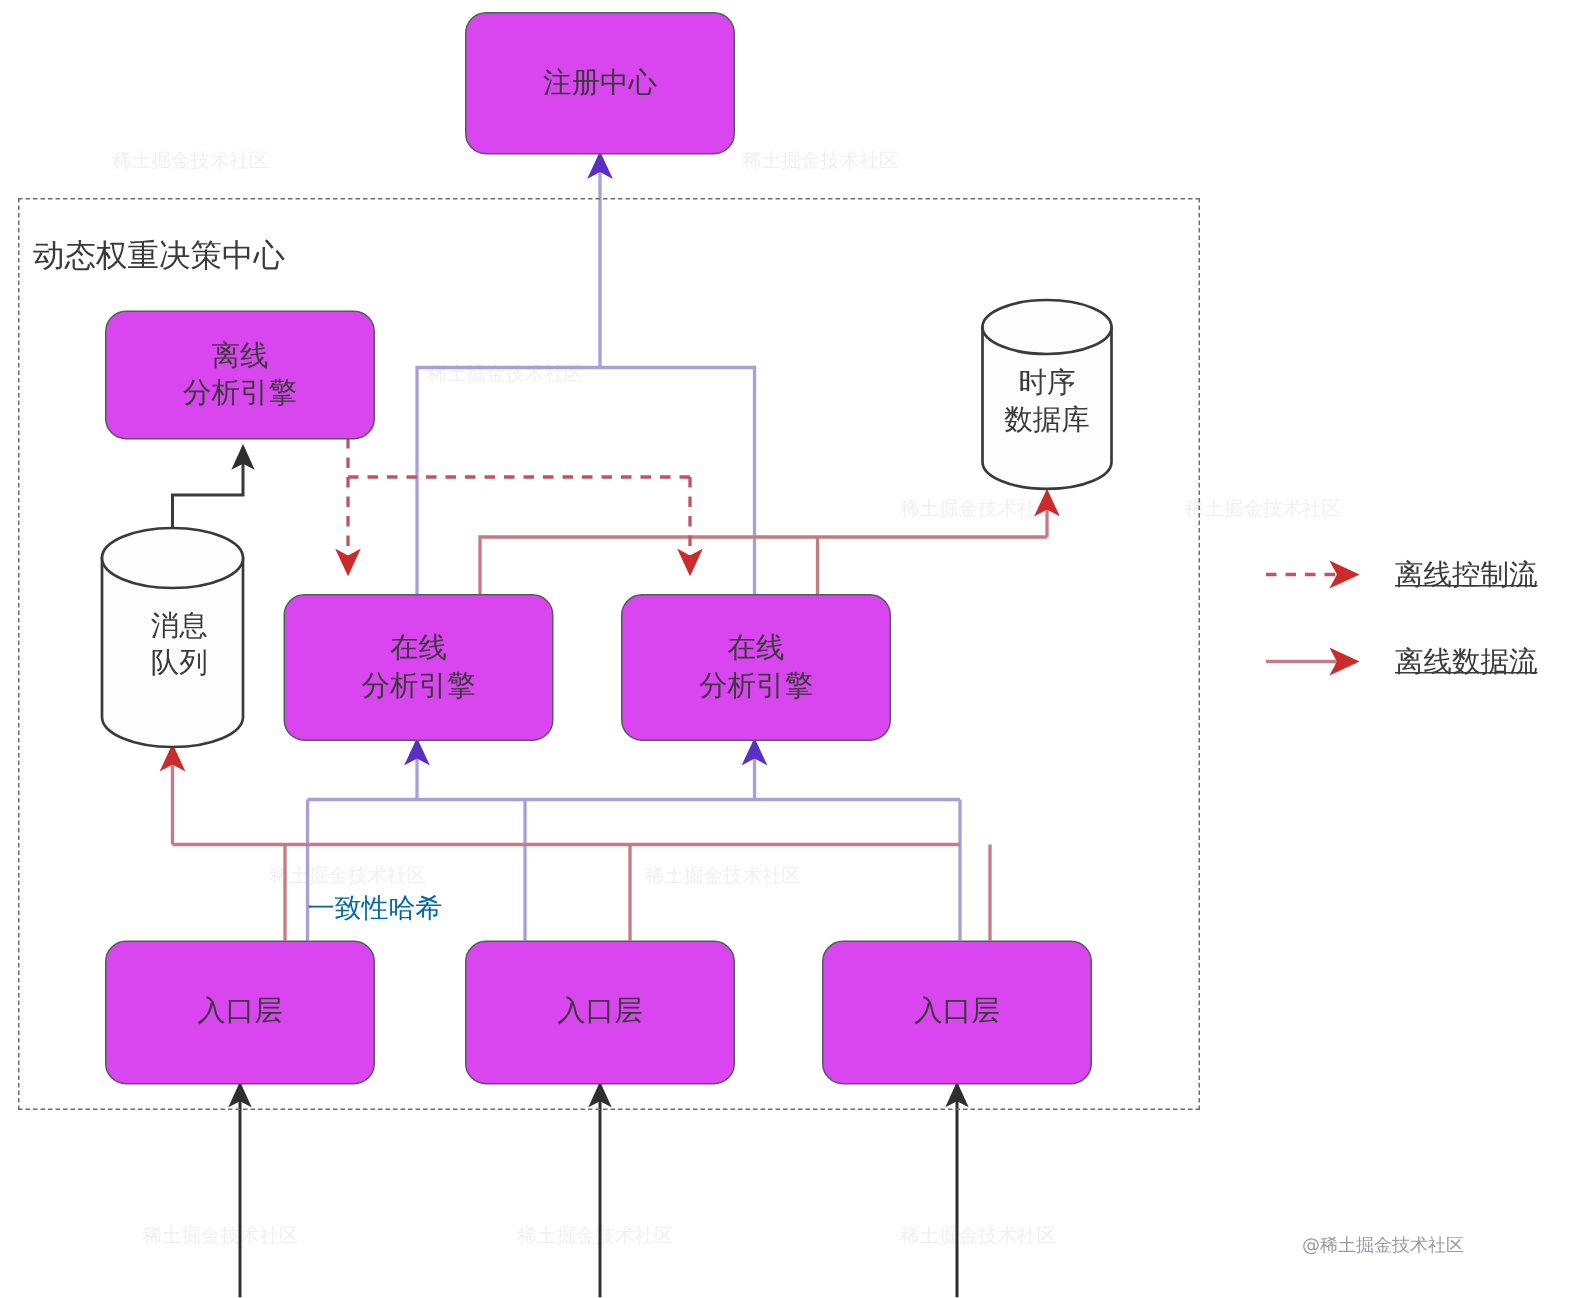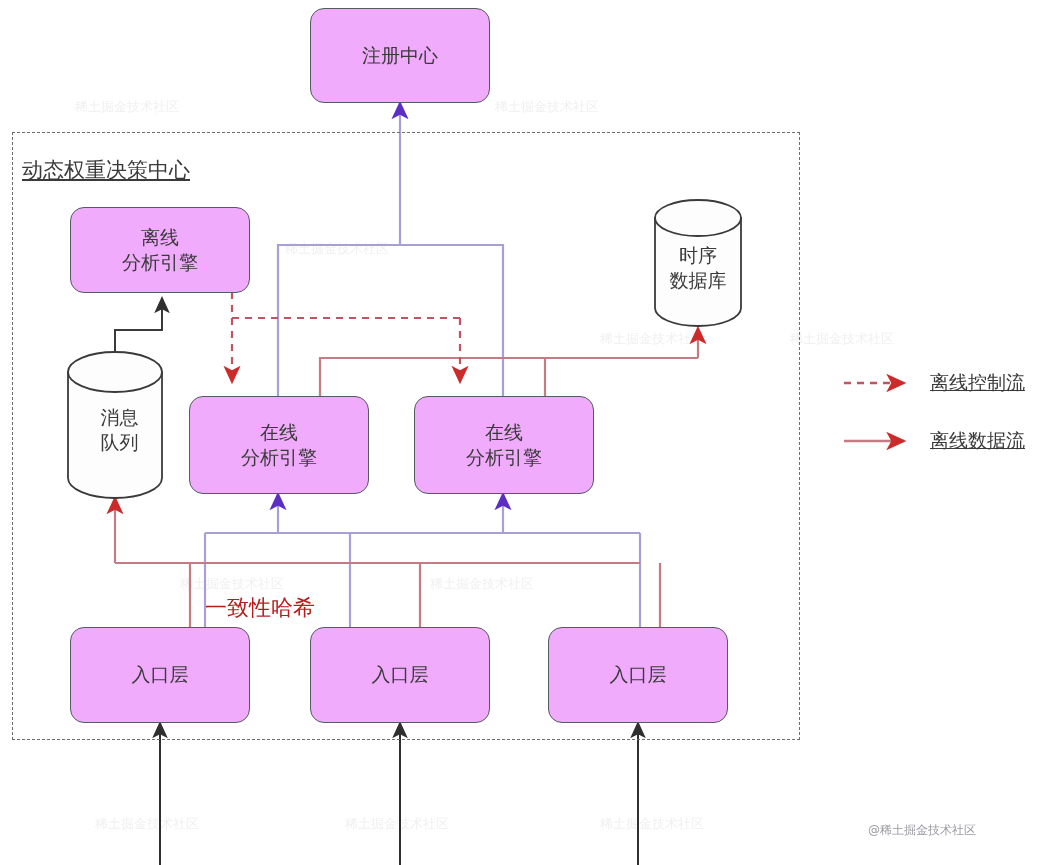--- a/index.html
+++ b/index.html
@@ -31,21 +31,21 @@
   }
   .node {
     position: absolute;
     box-sizing: border-box;
     display: flex;
     align-items: center;
     justify-content: center;
     text-align: center;
     line-height: 1.32;
     color: #3a3a3a;
-    background: #f0abfc;
+    background: #d946ef;
   }
   .node-box {
     border: 1.6px solid #555a60;
     border-radius: 14px;
     font-size: 19px;
   }
   .node-label-2line {
     white-space: pre-line;
   }
   .cylinder {
@@ -72,22 +72,22 @@
     background: transparent;
   }
   .container-title {
     position: absolute;
     font-size: 21px;
     color: #3a3a3a;
     white-space: nowrap;
   }
   .edge-label {
     position: absolute;
-    font-size: 22px;
-    color: #b91c1c;
+    font-size: 18px;
+    color: #0369a1;
     white-space: nowrap;
     background: transparent;
   }
   .legend {
     position: absolute;
   }
   .legend-row {
     position: absolute;
     display: flex;
     align-items: center;
@@ -190,21 +190,21 @@
       <ellipse cx="115" cy="372" rx="47" ry="20" fill="#fdfdfd" stroke="#3a3a3a" stroke-width="1.8"></ellipse>
     </g>
 
     <g>
       <path d="M655,218 L655,308 A43,18 0 0 0 741,308 L741,218 Z" fill="#fdfdfd" stroke="#3a3a3a" stroke-width="1.8"></path>
       <ellipse cx="698" cy="218" rx="43" ry="18" fill="#fdfdfd" stroke="#3a3a3a" stroke-width="1.8"></ellipse>
     </g>
   </svg>
 
   <div class="container-region" style="left:12px; top:132px; width:788px; height:608px;"></div>
-  <div class="container-title" style="left:22px; top:156px;text-decoration:underline;">动态权重决策中心</div>
+  <div class="container-title" style="left:22px; top:156px;">动态权重决策中心</div>
 
   <div class="node node-box" style="left:310px; top:8px; width:180px; height:95px;">
     <span>注册中心</span>
   </div>
 
   <div class="node node-box node-label-2line" style="left:70px; top:207px; width:180px; height:86px;">
     <span>离线
 分析引擎</span>
   </div>
 

